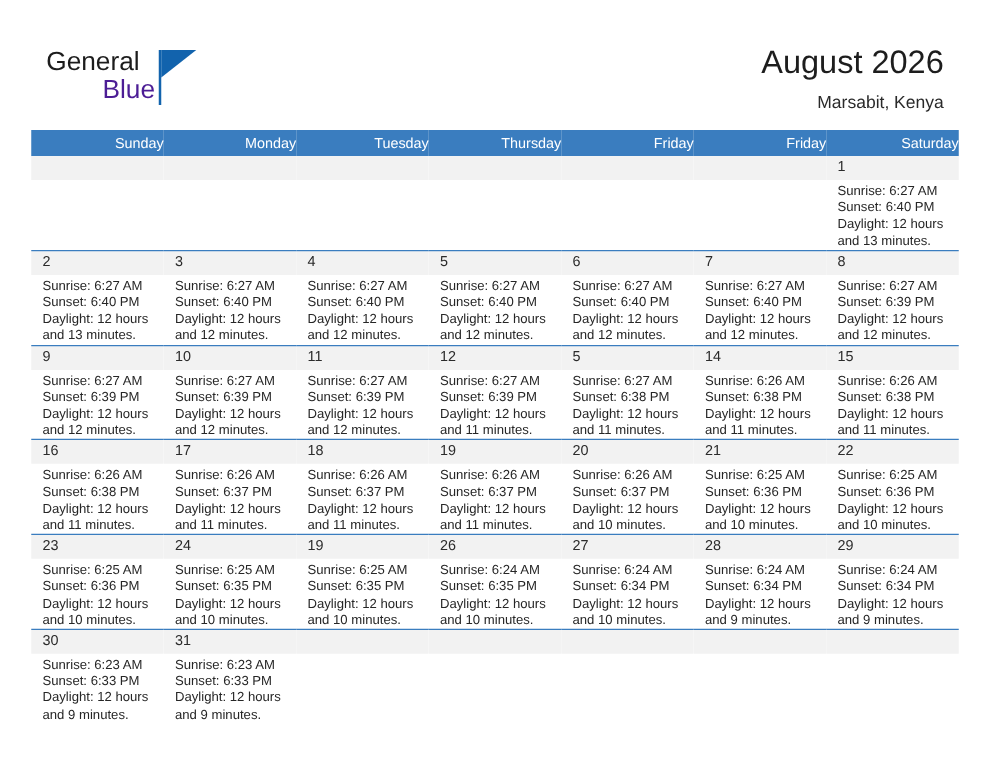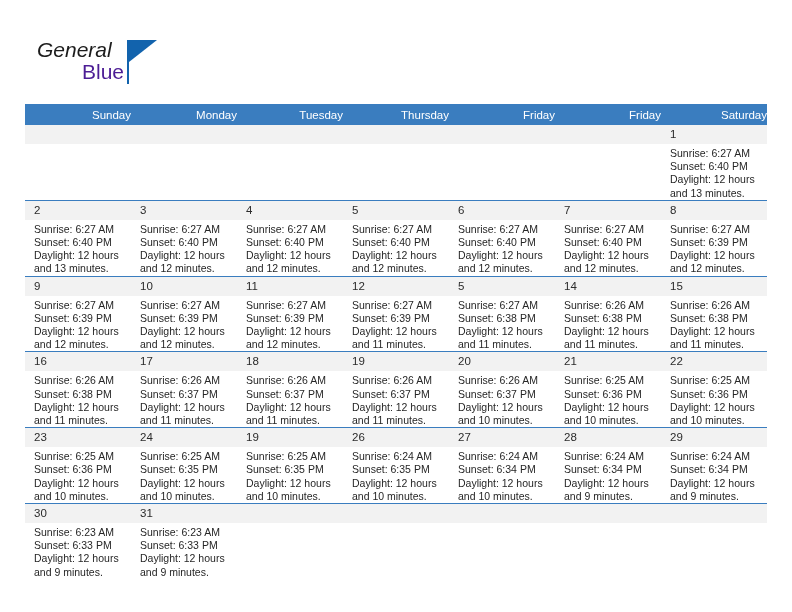--- a/index.html
+++ b/index.html
@@ -37,21 +37,20 @@
     height: 52px;
   }
   .logo-general {
     position: absolute;
     left: 0;
     top: 0;
     font-size: 21px;
     letter-spacing: 0px;
     color: #1c1c1c;
     font-family: "Liberation Sans", sans-serif;
-    font-style: italic;
   }
   .logo-tri {
     position: absolute;
     left: 92px;
     top: 2px;
     width: 0;
     height: 0;
     border-left: 28px solid #1263ad;
     border-bottom: 22px solid transparent;
   }
@@ -148,20 +147,22 @@
 <div class="page">
 
   <div class="top">
     <div class="logo">
       <span class="logo-general">General</span>
       <span class="logo-bar"></span>
       <span class="logo-tri"></span>
       <span class="logo-blue">Blue</span>
     </div>
     <div class="title-wrap">
+      <div class="cal-title">August 2026</div>
+      <div class="cal-sub">Marsabit, Kenya</div>
     </div>
   </div>
 
   <table class="cal">
     <thead>
       <tr>
         <th>Sunday</th>
         <th>Monday</th>
         <th>Tuesday</th>
         <th>Thursday</th>

